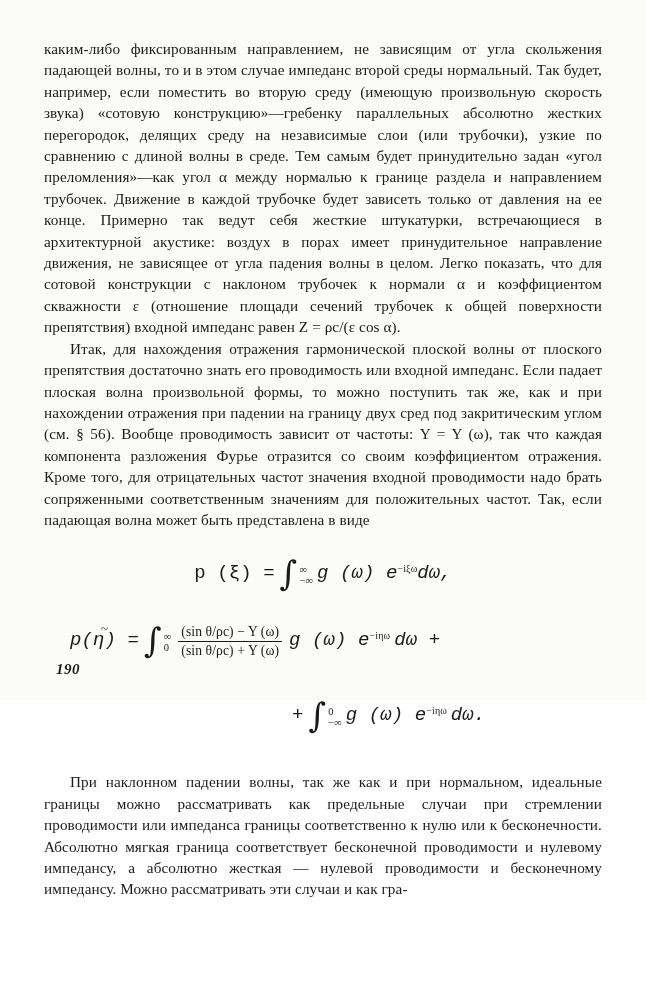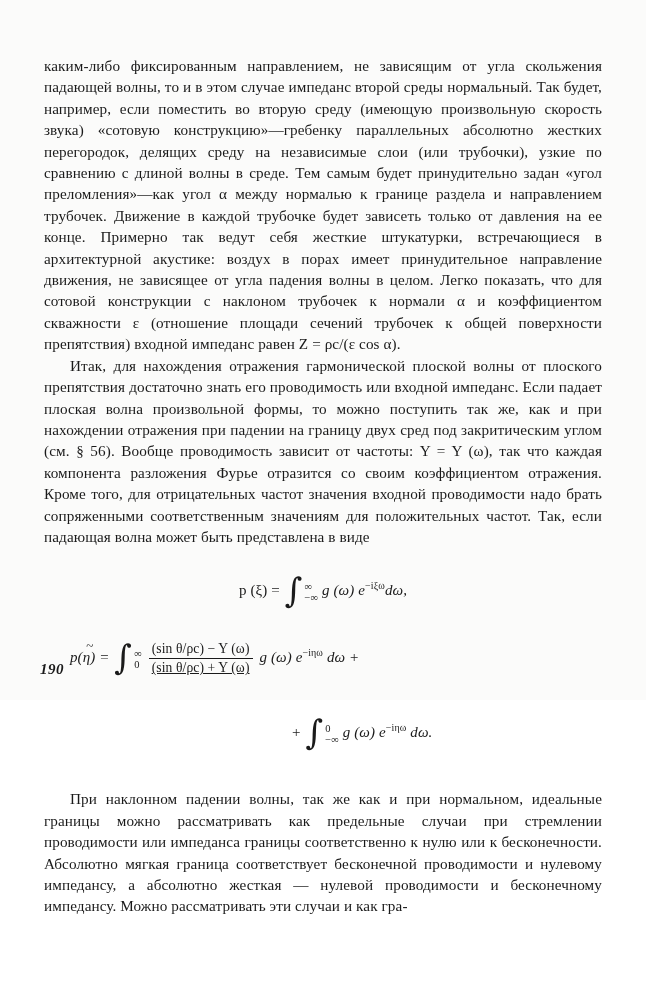--- a/index.html
+++ b/index.html
@@ -11,21 +11,21 @@
     height: 1000px;
     background: #ffffff;
     font-family: "Liberation Serif", serif;
     color: #111111;
   }
   .page {
     position: relative;
     width: 646px;
     height: 700px;
     box-sizing: border-box;
-    padding: 55px 44px 0 44px;
+    padding: 38px 44px 0 44px;
     background: #fbfbfa;
   }
   .body-text {
     font-size: 15.2px;
     line-height: 21.4px;
     text-align: justify;
     text-justify: inter-word;
     color: #1a1a1a;
     letter-spacing: 0.1px;
   }
@@ -53,54 +53,53 @@
   .formula-3 {
     margin-top: 14px;
     height: 62px;
     position: relative;
   }
   .para-gap {
     height: 15px;
   }
   .page-number {
     position: absolute;
-    left: 40px;
+    left: 56px;
     bottom: 22px;
     font-family: "Liberation Serif", serif;
     font-size: 15px;
     font-weight: bold;
     font-style: italic;
     color: #1a1a1a;
     letter-spacing: 0.5px;
   }
   
   .math {
-    font-family: Liberation Serif, serif;
-    font-size: 15px;
+    font-family: Liberation Mono, monospace;
+    font-size: 19px;
     color: #1a1a1a;
     white-space: nowrap;
   }
   .mi { font-style: italic; }
   .frac {
     display: inline-block;
     vertical-align: middle;
     text-align: right;
     font-size: 13.6px;
     line-height: 1.18;
     margin: 0 3px;
   }
   .frac .num {
     display: block;
     padding: 0 3px 1px 3px;
     border-bottom: 1px solid #1a1a1a;
   }
   .frac .den {
     display: block;
     padding: 1px 3px 0 3px;
-    text-decoration: underline;
   }
   .bigint {
     display: inline-block;
     vertical-align: middle;
     position: relative;
     font-size: 34px;
     line-height: 0.8;
     font-family: "DejaVu Serif", serif;
     top: -1px;
     margin: 0 1px;

